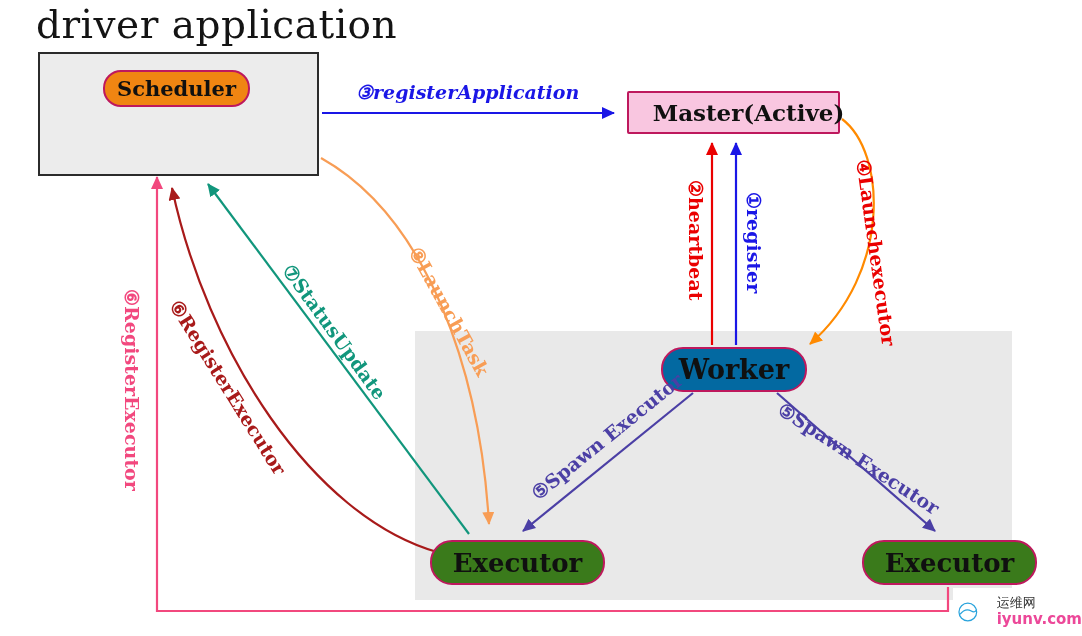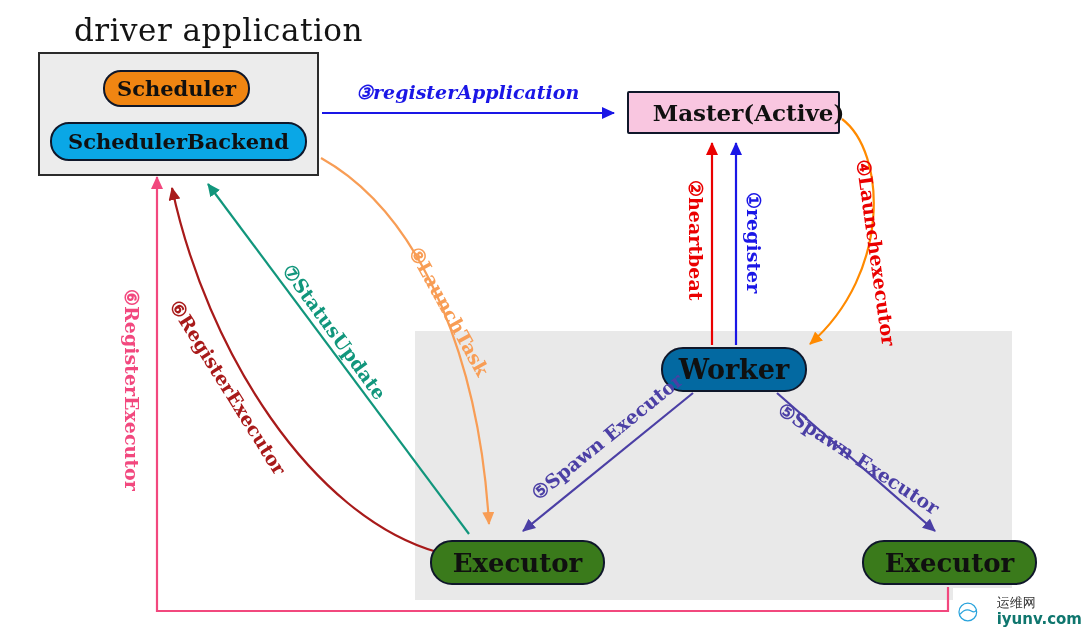--- a/index.html
+++ b/index.html
@@ -2,29 +2,29 @@
 <html><head>
 <meta charset="utf-8">
 <style>
   * { margin:0; padding:0; box-sizing:border-box; }
   html,body { background:#ffffff; }
   body { font-family:"DejaVu Serif", serif; }
   .canvas { position:relative; width:1082px; height:636px; background:#ffffff; overflow:hidden; }
 
   .panel { position:absolute; left:415px; top:331px; width:597px; height:269px; background:#e9e9e9; z-index:1; }
 
-  .title { position:absolute; left:36px; top:12px; font-size:31px; font-weight:500; color:#141414; z-index:2; letter-spacing:0.5px;margin-left:38px; }
+  .title { position:absolute; left:36px; top:2px; font-size:39px; font-weight:500; color:#141414; z-index:2; letter-spacing:0.5px; }
 
   .driver-box { position:absolute; left:38px; top:52px; width:281px; height:124px; background:#ececec; border:2px solid #2b2b2b; z-index:2; }
 
   svg.edges { position:absolute; left:0; top:0; z-index:3; }
   svg.edges path.edge { fill:none; stroke-width:2.2px; }
 
   .node { position:absolute; display:flex; align-items:center; justify-content:center;
-          border:2px solid #0f172a; z-index:4; font-weight:700; color:#101010; white-space:nowrap; }
+          border:2px solid #be185d; z-index:4; font-weight:700; color:#101010; white-space:nowrap; }
   .pill { border-radius:20px; }
   #scheduler   { left:103px; top:70px;  width:147px; height:37px; background:#f08512; font-size:21px; border-radius:18px; }
   #backend     { left:50px;  top:122px; width:257px; height:39px; background:#0aa7e6; font-size:21px; border-radius:19px; }
   #master      { left:627px; top:91px;  width:213px; height:43px; background:#f9c6e0; font-size:23px; border-radius:2px; border-width:2.5px;padding-left:30px; }
   #worker      { left:661px; top:347px; width:146px; height:45px; background:#0369a1; font-size:27px; border-radius:22px; }
   #exec-left   { left:430px; top:540px; width:175px; height:45px; background:#3a7a1b; font-size:26px; border-radius:22px; }
   #exec-right  { left:862px; top:540px; width:175px; height:45px; background:#3a7a1b; font-size:26px; border-radius:22px; }
 
   .elabel { position:absolute; font-weight:700; font-size:19px; z-index:5; white-space:nowrap; transform-origin:0 0; }
   .c-blue    { color:#1a16e6; }
@@ -34,21 +34,21 @@
   .c-lorange { color:#f89d55; }
   .c-dred    { color:#a81a1a; }
   .c-pink    { color:#f2487e; }
 
   .watermark { position:absolute; left:383px; top:312px; font-size:20px; color:#c9c9c9; z-index:6; letter-spacing:0.5px; white-space:nowrap; }
 
   .logo { position:absolute; left:953px; top:588px; width:129px; height:48px; background:#ffffff; z-index:7;
           display:flex; align-items:center; gap:18px; padding-left:4px; }
   .logo-text { display:flex; flex-direction:column; line-height:1.15; }
   .logo-cn { font-size:13px; color:#333333; font-family:"DejaVu Sans", sans-serif; }
-  .logo-domain { font-size:15px; font-weight:700; color:#0f766e; font-family:"DejaVu Sans", sans-serif; }
+  .logo-domain { font-size:15px; font-weight:700; color:#ec4899; font-family:"DejaVu Sans", sans-serif; }
 </style>
 </head>
 <body>
 
 <div class="canvas">
 
   <div class="panel"></div>
 
   <div class="title">driver application</div>
 
@@ -97,21 +97,20 @@
     <path class="edge" d="M 469 534 L 208 184" marker-end="url(#mk-teal)" stroke="#11967c"></path>
 
     <path class="edge" d="M 321 158 C 428 218, 480 372, 489 524" marker-end="url(#mk-lorange)" stroke="#f89d55"></path>
 
     <path class="edge" d="M 437 552 C 312 516, 207 352, 172 188" marker-end="url(#mk-dred)" stroke="#a81a1a"></path>
 
     <path class="edge" d="M 948 587 L 948 611 L 157 611 L 157 177" marker-end="url(#mk-pink)" stroke="#f2487e"></path>
   </svg>
 
   <div id="scheduler" class="node pill">Scheduler</div>
-  <div id="backend" class="node pill">SchedulerBackend</div>
   <div id="master" class="node">Master(Active)</div>
   <div id="worker" class="node pill">Worker</div>
   <div id="exec-left" class="node pill">Executor</div>
   <div id="exec-right" class="node pill">Executor</div>
 
   <span class="elabel c-blue" style="left:356px; top:81px;font-style:italic;">③registerApplication</span>
 
   <span class="elabel c-red" style="left:707px; top:180px; transform:rotate(90deg);">②heartbeat</span>
 
   <span class="elabel c-blue" style="left:765px; top:192px; transform:rotate(90deg);">①register</span>

